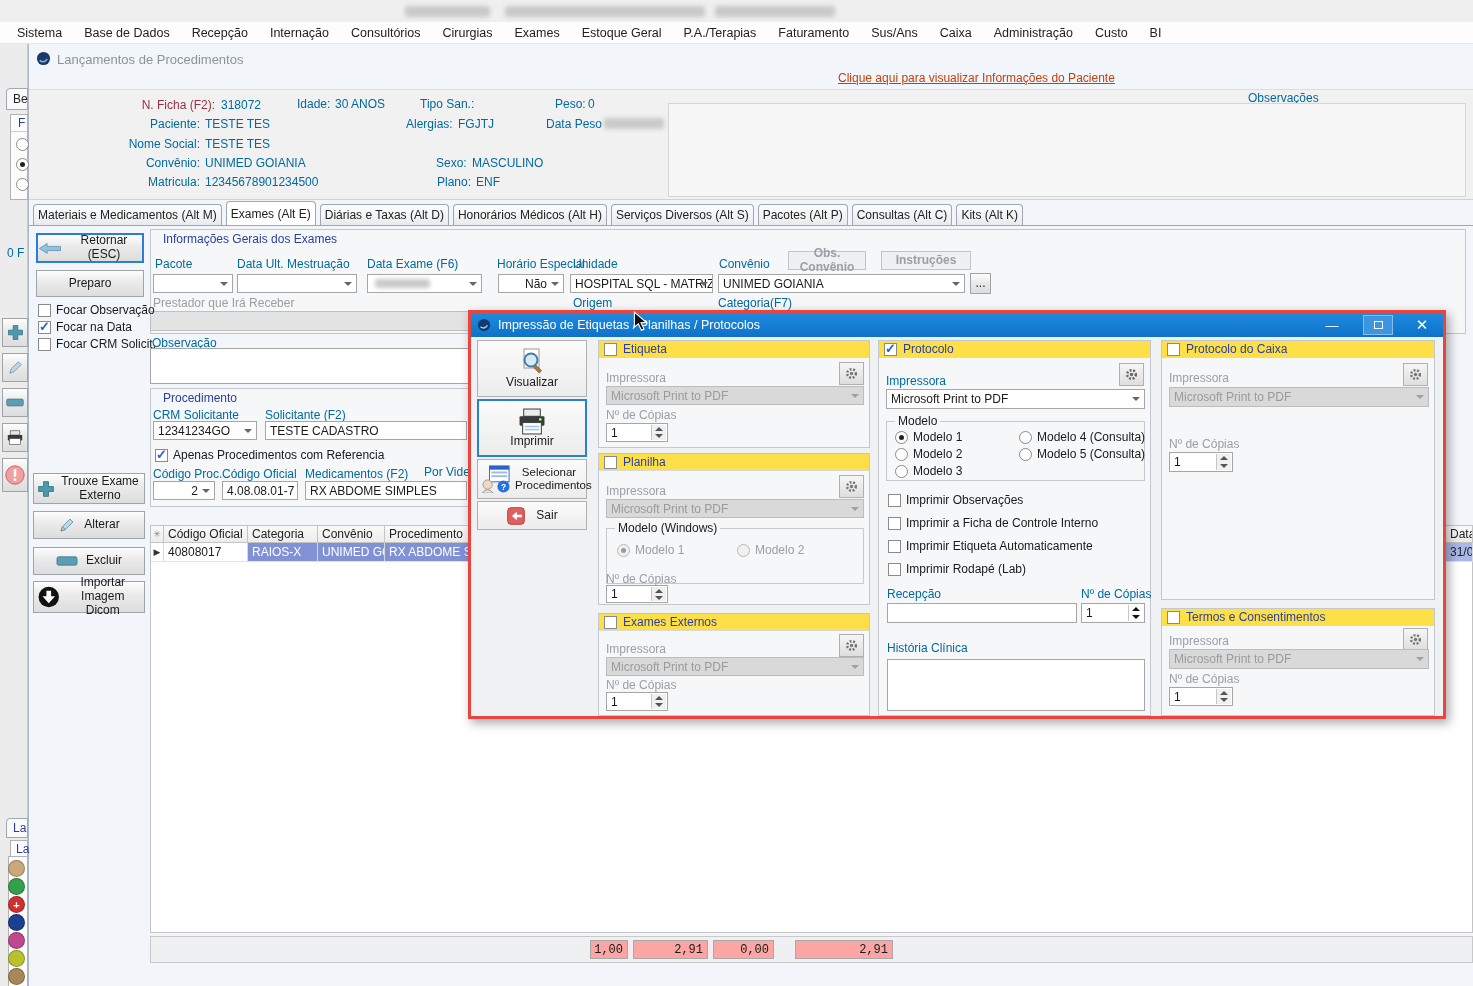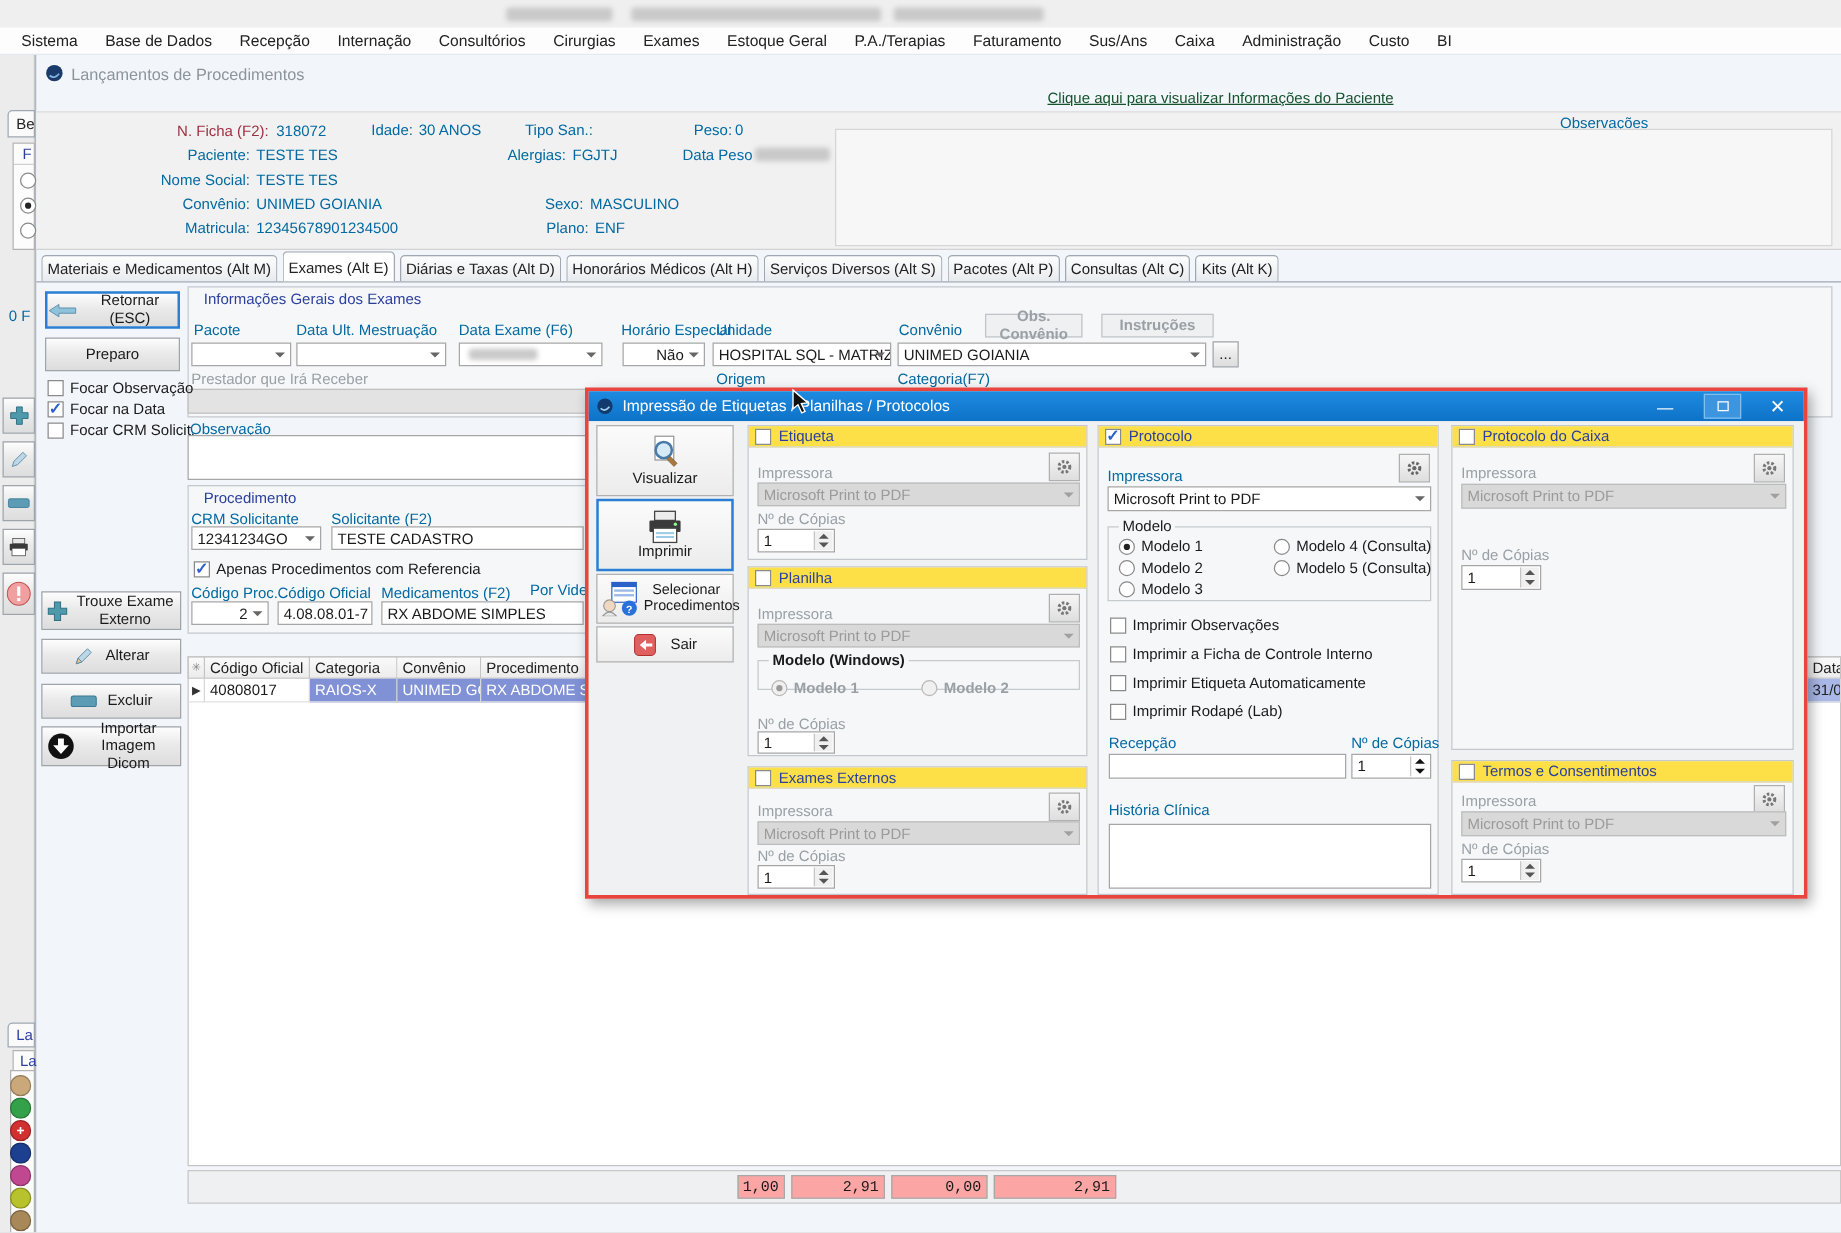--- a/index.html
+++ b/index.html
@@ -8,21 +8,21 @@
 .abs{position:absolute;}
 .lbl{position:absolute;font-size:12px;color:#0369a1;white-space:nowrap;}
 .lbl.gray{color:#9aa0a5;}
 .lbl.blue{color:#2b3f9e;}
 .titlebar{position:absolute;left:0;top:0;width:1473px;height:22px;background:#f0f0f0;display:flex;align-items:center;padding-left:6px;gap:6px;}
 .titlebar .t{color:#555;font-size:12px;}
 .redact{position:absolute;background:#c9c9c9;border-radius:3px;filter:blur(2px);}
 .menubar{position:absolute;left:0;top:22px;width:1473px;height:22px;background:#fdfdfd;border-bottom:1px solid #e3e9f2;display:flex;align-items:center;padding-left:6px;}
 .menu-item{padding:3px 11px;font-size:12.5px;color:#222;cursor:default;}
 .mainbg{position:absolute;left:28px;top:44px;width:1445px;height:942px;background:#f2f5f9;border-left:1px solid #aeb8c2;}
-.link{color:#14532d;text-decoration:underline;font-size:12px;}
+.link{color:#c2410c;text-decoration:underline;font-size:12px;}
 .photo{position:absolute;left:33px;top:93px;width:90px;height:105px;background:#f4f4f4;border:1px solid #c2c2c2;display:flex;align-items:center;justify-content:center;color:#333;}
 .tab{height:21px;padding:0 4px;display:flex;align-items:center;background:linear-gradient(#fdfdfd,#e8ebee);border:1px solid #9fa8b2;border-bottom:none;border-radius:4px 4px 0 0;font-size:12px;color:#222;margin-right:4px;position:relative;}
 .tab.active{background:#fff;height:24px;margin-top:-3px;z-index:2;}
 .grpbox{position:absolute;border:1px solid #c3c8ce;background:#f5f7f9;}
 .btn3d{background:linear-gradient(#fdfdfd,#eaeaea 45%,#dddddd);border:1px solid #9fa4a9;display:flex;align-items:center;justify-content:center;font-size:12px;color:#1a1a1a;text-align:center;line-height:1.15;}
 .btn3d.disabled{color:#9aa0a5;font-weight:bold;background:#eef0f2;border-color:#c0c4c8;}
 .select{position:absolute;background:#fff;border:1px solid #a6a6a6;display:flex;align-items:center;padding:0 16px 0 4px;font-size:12px;white-space:nowrap;overflow:hidden;}
 .select .chev{position:absolute;right:4px;top:50%;margin-top:-2px;width:0;height:0;border-left:4px solid transparent;border-right:4px solid transparent;border-top:4px solid #666;}
 .select.dis{background:#d9d9d9;color:#9b9b9b;border-color:#bcbcbc;}
 .select.dis .chev{border-top-color:#a0a0a0;}
@@ -287,21 +287,21 @@
     <div class="grid-c" style="left:164px;top:543px;width:84px;">40808017</div>
     <div class="grid-c sel" style="left:248px;top:543px;width:70px;">RAIOS-X</div>
     <div class="grid-c sel" style="left:318px;top:543px;width:67px;">UNIMED GOI</div>
     <div class="grid-c sel" style="left:385px;top:543px;width:1061px;">RX ABDOME SIMPLES</div>
     <div class="grid-c sel-light" style="left:1446px;top:543px;width:27px;">31/0</div>
   </div>
 
   <div class="abs" style="left:150px;top:936px;width:1323px;height:27px;background:#eef0f2;border:1px solid #c8c8c8;"></div>
   <div class="totbox" style="left:590px;top:940px;width:38px;">1,00</div>
   <div class="totbox" style="left:633px;top:940px;width:75px;">2,91</div>
-  <div class="totbox" style="left:713px;top:940px;width:77px;">0,00</div>
+  <div class="totbox" style="left:713px;top:940px;width:61px;">0,00</div>
   <div class="totbox" style="left:795px;top:940px;width:98px;">2,91</div>
 
   <div class="abs" style="left:0;top:44px;width:28px;height:942px;background:#ececec;border-right:1px solid #c8c8c8;"></div>
   <div class="abs" style="left:6px;top:88px;width:22px;height:22px;background:#fafafa;border:1px solid #9fa8b2;border-radius:4px 0 0 0;font-size:12px;padding:3px 0 0 6px;color:#222;">Be</div>
   <div class="abs" style="left:10px;top:114px;width:18px;height:86px;background:#fcfcfc;border:1px solid #b2b2b2;">
     <div style="border-bottom:1px solid #d0d0d0;padding:1px 0 1px 7px;font-size:12px;color:#2b3f9e;">F</div>
     <span class="radio" style="margin:6px 0 0 5px;"></span>
     <span class="radio on" style="margin:4px 0 0 5px;"></span>
     <span class="radio" style="margin:4px 0 0 5px;"></span>
   </div>
@@ -441,21 +441,21 @@
             <svg width="15" height="15" viewBox="0 0 16 16">
               <circle cx="8" cy="8" r="4.6" fill="none" stroke="#777" stroke-width="2.6" stroke-dasharray="2.1 1.7"></circle>
               <circle cx="8" cy="8" r="1.8" fill="#777"></circle>
             </svg>
           </div>
         <div class="lbl gray" style="left:7px;top:30px;">Impressora</div>
         <div class="select dis" style="left:7px;top:45px;width:258px;height:19px;">
             <span>Microsoft Print to PDF</span>
             <span class="chev"></span>
           </div>
-        <div class="fieldset" style="left:7px;top:74px;width:258px;height:24px;font-weight:bold;">
+        <div class="fieldset" style="left:7px;top:74px;width:258px;height:56px;">
           <span class="leg" style="background:#f5f7f9;">Modelo (Windows)</span>
           <div class="ckrow" style="left:10px;top:14px;color:#9aa0a5;">
               <span class="radio dis on"></span>
               <span>Modelo 1</span>
             </div>
           <div class="ckrow" style="left:130px;top:14px;color:#9aa0a5;">
               <span class="radio dis"></span>
               <span>Modelo 2</span>
             </div>
         </div>

